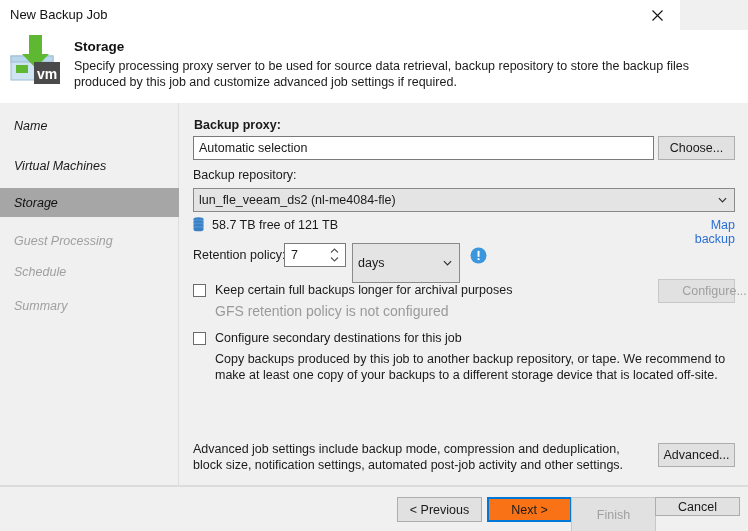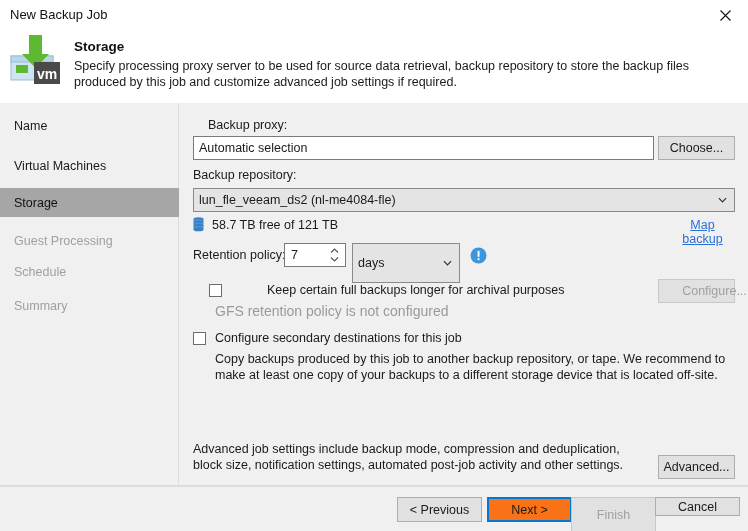--- a/index.html
+++ b/index.html
@@ -9,21 +9,21 @@
     font-family: "Liberation Sans", sans-serif;
     font-size: 12.5px;
     color: #1a1a1a;
     background: #f0f0f0;
     overflow: hidden;
     position: relative;
   }
 
   
   .titlebar {
-    position: absolute; left: 0; top: 0; width: 748px; height: 30px;
+    position: absolute; left: 0; top: 0; width: 680px; height: 30px;
     background: #ffffff;
   }
   .titlebar-text {
     position: absolute; left: 10px; top: 7px;
     font-size: 13px; color: #111;
   }
   .close-btn {
     position: absolute; right: 0px; top: 0px;
     width: 46px; height: 30px;
     display: flex; align-items: center; justify-content: center;
@@ -54,20 +54,21 @@
     position: absolute; left: 0; top: 103px; width: 179px; height: 382px;
     background: #f0f0f0;
     border-right: 1px solid #dedede;
   }
   .side-item {
     position: absolute; left: 0; width: 179px; height: 29px;
     display: flex; align-items: center;
     padding-left: 14px;
     font-size: 12.5px; color: #1a1a1a;
     cursor: pointer;
+    font-style: italic;
   }
   .side-item.selected { background: #a6a6a6; color: #111; }
   .side-item.disabled { color: #a0a0a0; cursor: default; }
 
   
   .content {
     position: absolute; left: 180px; top: 103px; width: 568px; height: 382px;
     background: #f0f0f0;
   }
   .lbl {
@@ -205,21 +206,21 @@
   <div class="side-item disabled" style="top:154px;">
       <span>Schedule</span>
     </div>
   <div class="side-item disabled" style="top:188px;">
       <span>Summary</span>
     </div>
 </div>
 
 <div class="content">
 
-  <div class="lbl" style="left:28px; top:15px;">Backup proxy:</div>
+  <div class="lbl" style="left:14px; top:15px;font-weight:bold;">Backup proxy:</div>
   <div class="textbox" style="left:13px; top:33px; width:461px; height:24px;">Automatic selection</div>
   <div class="btn" style="left:478px; top:33px; width:77px; height:24px;">Choose...</div>
 
   <div class="lbl" style="left:13px; top:65px;">Backup repository:</div>
   <div class="combo" style="left:13px; top:85px; width:542px; height:24px;">
     <span>lun_fle_veeam_ds2 (nl-me4084-fle)</span>
     <svg class="chev" viewBox="0 0 10 10">
       <path d="M1,3 L5,7 L9,3" stroke="#303030" stroke-width="1.3" fill="none"></path>
     </svg>
   </div>
@@ -229,21 +230,21 @@
       <ellipse cx="5.5" cy="2.2" rx="5" ry="1.9" fill="#3a7fc1"></ellipse>
       <rect x="0.5" y="2.2" width="10" height="3.2" fill="#4a8fd0"></rect>
       <ellipse cx="5.5" cy="5.6" rx="5" ry="1.9" fill="#3a7fc1"></ellipse>
       <rect x="0.5" y="5.6" width="10" height="3.2" fill="#4a8fd0"></rect>
       <ellipse cx="5.5" cy="9.0" rx="5" ry="1.9" fill="#3a7fc1"></ellipse>
       <rect x="0.5" y="9.0" width="10" height="3.2" fill="#4a8fd0"></rect>
       <ellipse cx="5.5" cy="12.4" rx="5" ry="1.9" fill="#3a7fc1"></ellipse>
     </svg>
     <span class="repo-free">58.7 TB free of 121 TB</span>
   </div>
-  <div class="link" style="left:490px; top:115px; width:65px; text-align:center;text-decoration:underline;">Map backup</div>
+  <div class="link" style="left:490px; top:115px; width:65px; text-align:right;">Map backup</div>
 
   <div class="lbl" style="left:13px; top:145px;">Retention policy:</div>
   <div class="spin" style="left:104px; top:140px; width:62px; height:24px;">
     <span class="val">7</span>
     <span class="arrows">
       <svg width="9" height="6" viewBox="0 0 9 6">
           <path d="M1,4.5 L4.5,1 L8,4.5" stroke="#555" stroke-width="1.1" fill="none"></path>
         </svg>
       <svg width="9" height="6" viewBox="0 0 9 6">
           <path d="M1,1.5 L4.5,5 L8,1.5" stroke="#555" stroke-width="1.1" fill="none"></path>
@@ -255,35 +256,35 @@
     <svg class="chev" viewBox="0 0 10 10">
       <path d="M1,3 L5,7 L9,3" stroke="#303030" stroke-width="1.3" fill="none"></path>
     </svg>
   </div>
   <svg style="position:absolute; left:290px; top:144px;" width="17" height="17" viewBox="0 0 17 17">
     <circle cx="8.5" cy="8.5" r="8" fill="#3a96dd"></circle>
     <rect x="7.6" y="3.8" width="1.9" height="6" fill="#ffffff"></rect>
     <rect x="7.6" y="11.2" width="1.9" height="1.9" fill="#ffffff"></rect>
   </svg>
 
-  <div class="cbrow" style="left:29px; top:180px; width:430px;gap:36px;">
+  <div class="cbrow" style="left:13px; top:180px; width:430px;">
     <span class="cbox"></span>
     <span class="cbtext">Keep certain full backups longer for archival purposes</span>
   </div>
   <div class="subtext" style="left:35px; top:200px;">GFS retention policy is not configured</div>
   <div class="btn disabled" style="left:478px; top:176px; width:77px; height:24px;padding-left:36px;">Configure...</div>
 
   <div class="cbrow" style="left:13px; top:228px; width:430px;">
     <span class="cbox"></span>
     <span class="cbtext">Configure secondary destinations for this job</span>
   </div>
   <div class="desc" style="left:35px; top:248px; width:520px;">Copy backups produced by this job to another backup repository, or tape. We recommend to make at least one copy of your backups to a different storage device that is located off-site.</div>
 
   <div class="desc" style="left:13px; top:338px; width:448px;">Advanced job settings include backup mode, compression and deduplication, block size, notification settings, automated post-job activity and other settings.</div>
-  <div class="btn" style="left:478px; top:340px; width:77px; height:24px;margin-top:12px;">Advanced...</div>
+  <div class="btn" style="left:478px; top:340px; width:77px; height:24px;">Advanced...</div>
 </div>
 
 <div class="divider-h"></div>
 
 <div class="footer">
   <div class="btn" style="left:397px; top:10px; width:85px; height:25px;">&lt; Previous</div>
   <div class="btn focus" style="left:487px; top:10px; width:85px; height:25px;">Next &gt;</div>
   <div class="btn disabled" style="left:571px; top:10px; width:85px; height:36px;">Finish</div>
   <div class="btn" style="left:655px; top:10px; width:85px; height:19px;">Cancel</div>
 </div>

